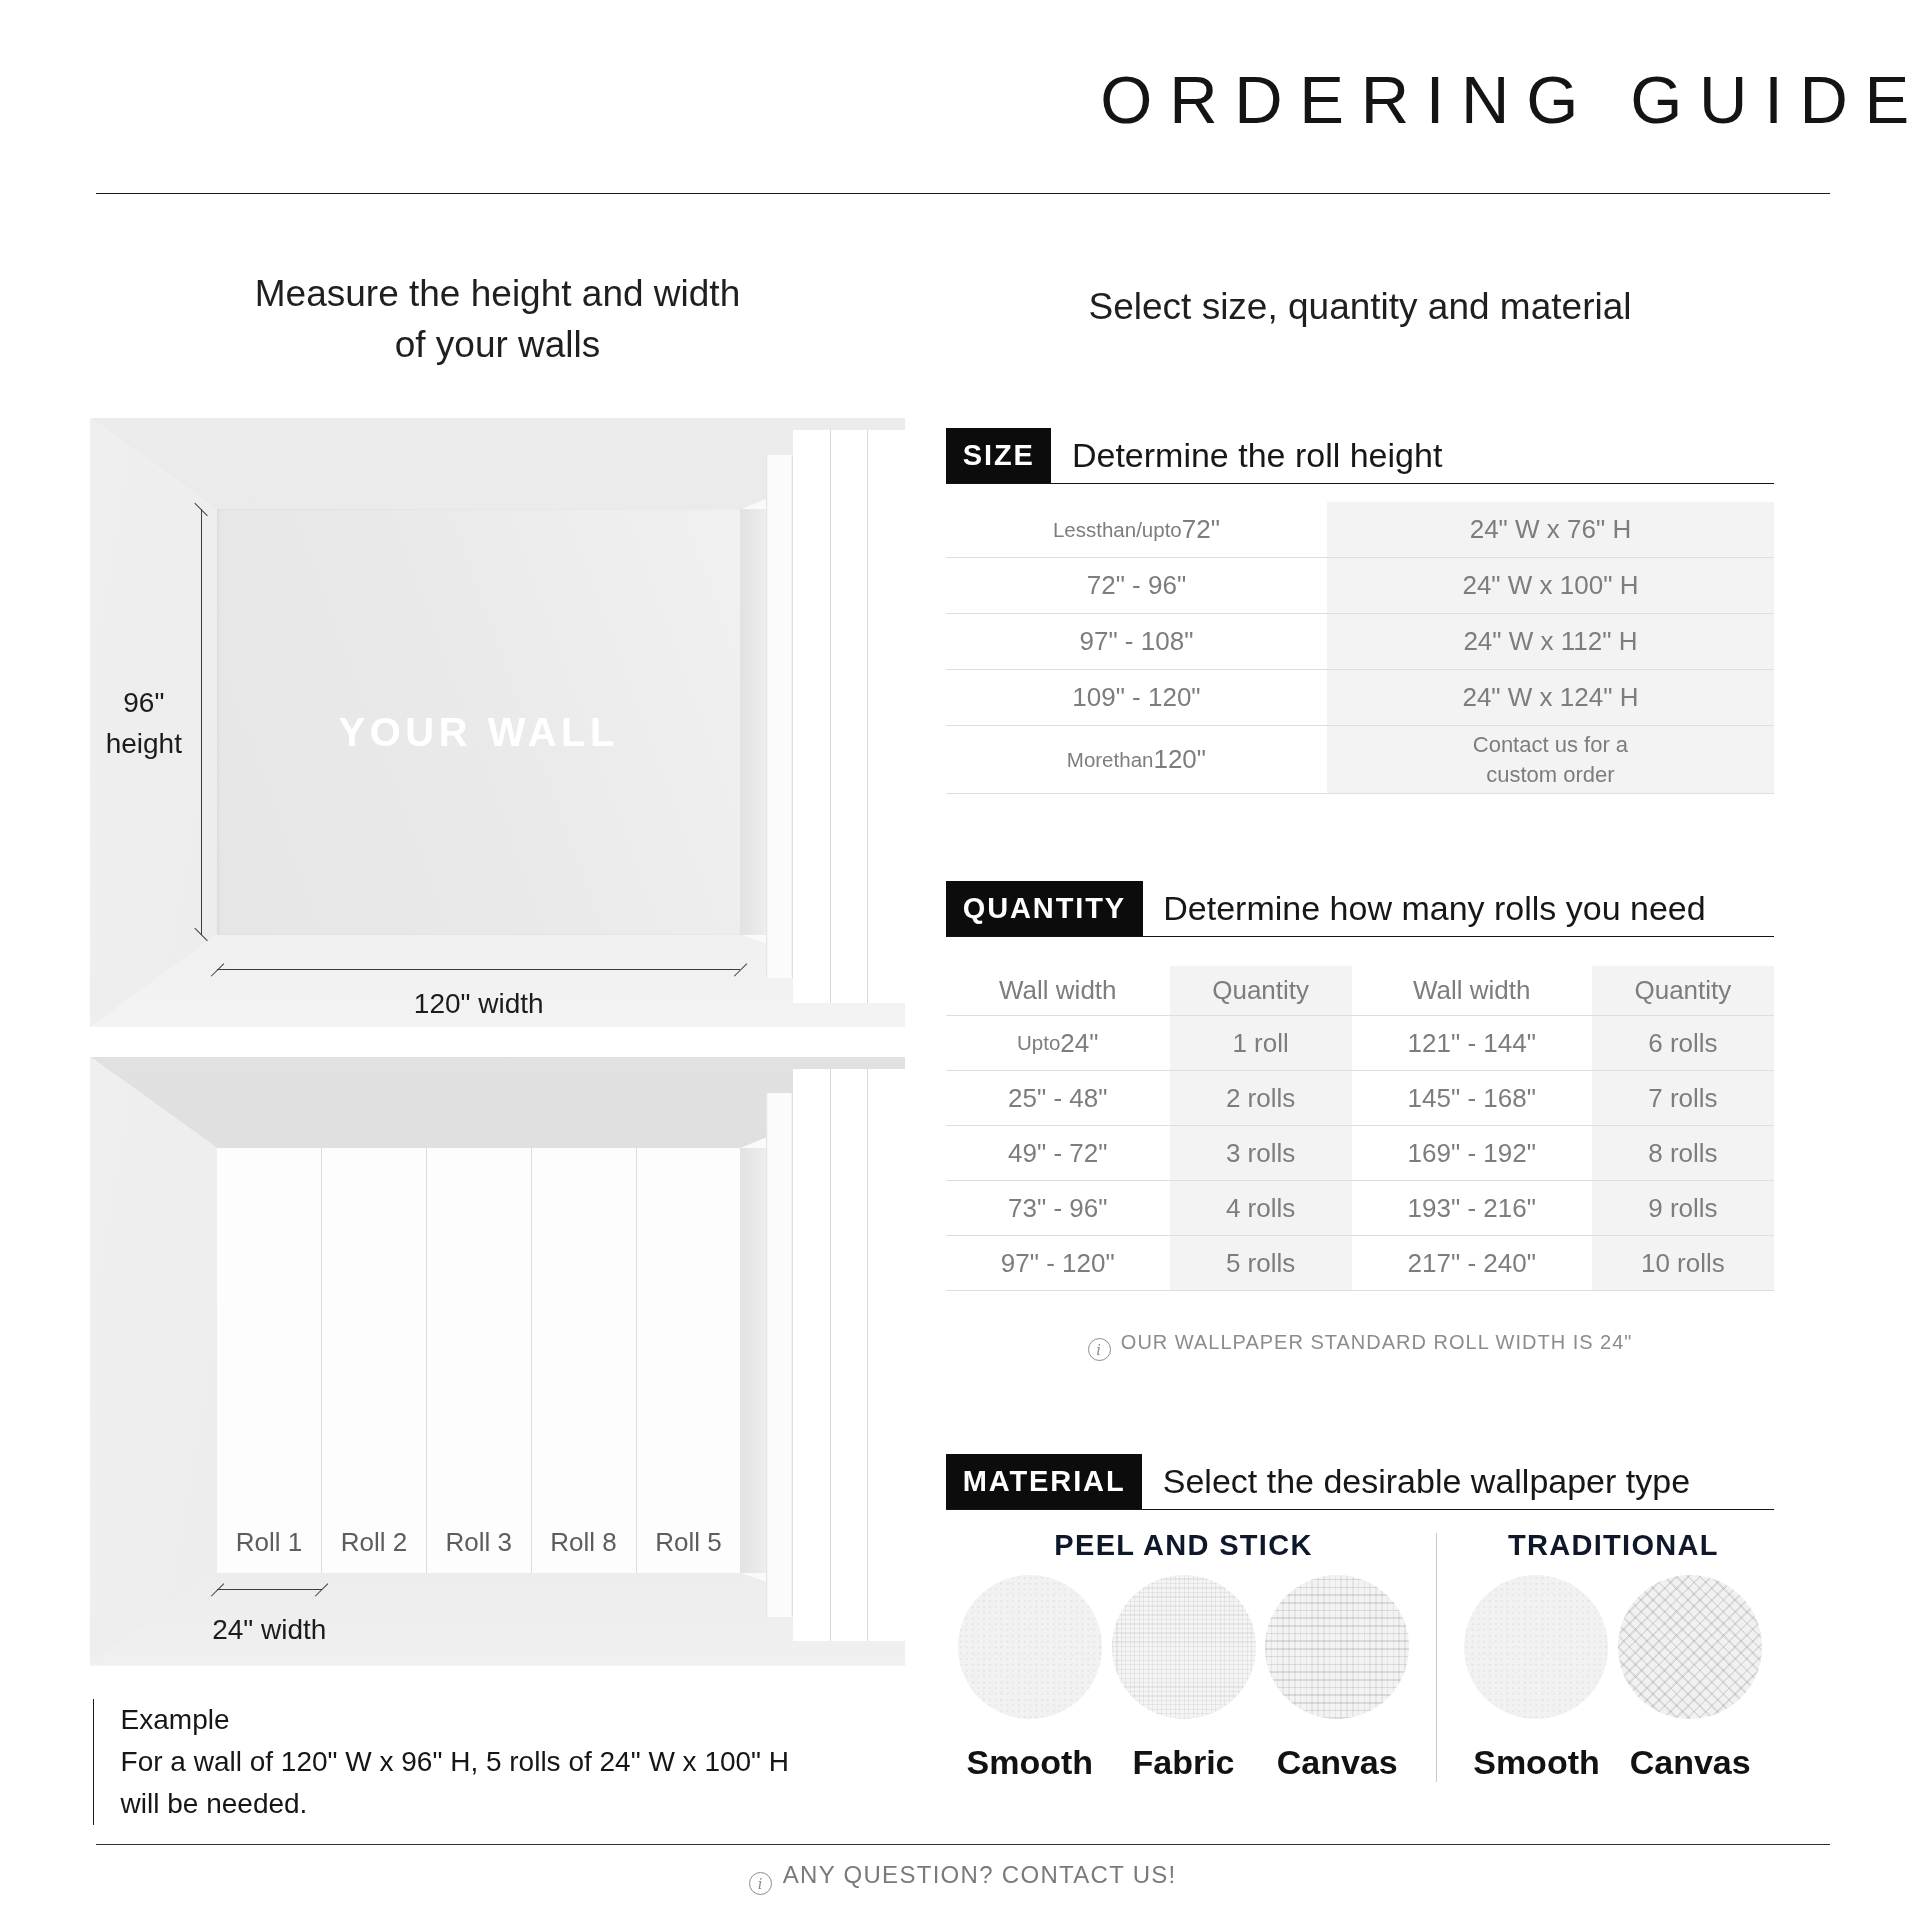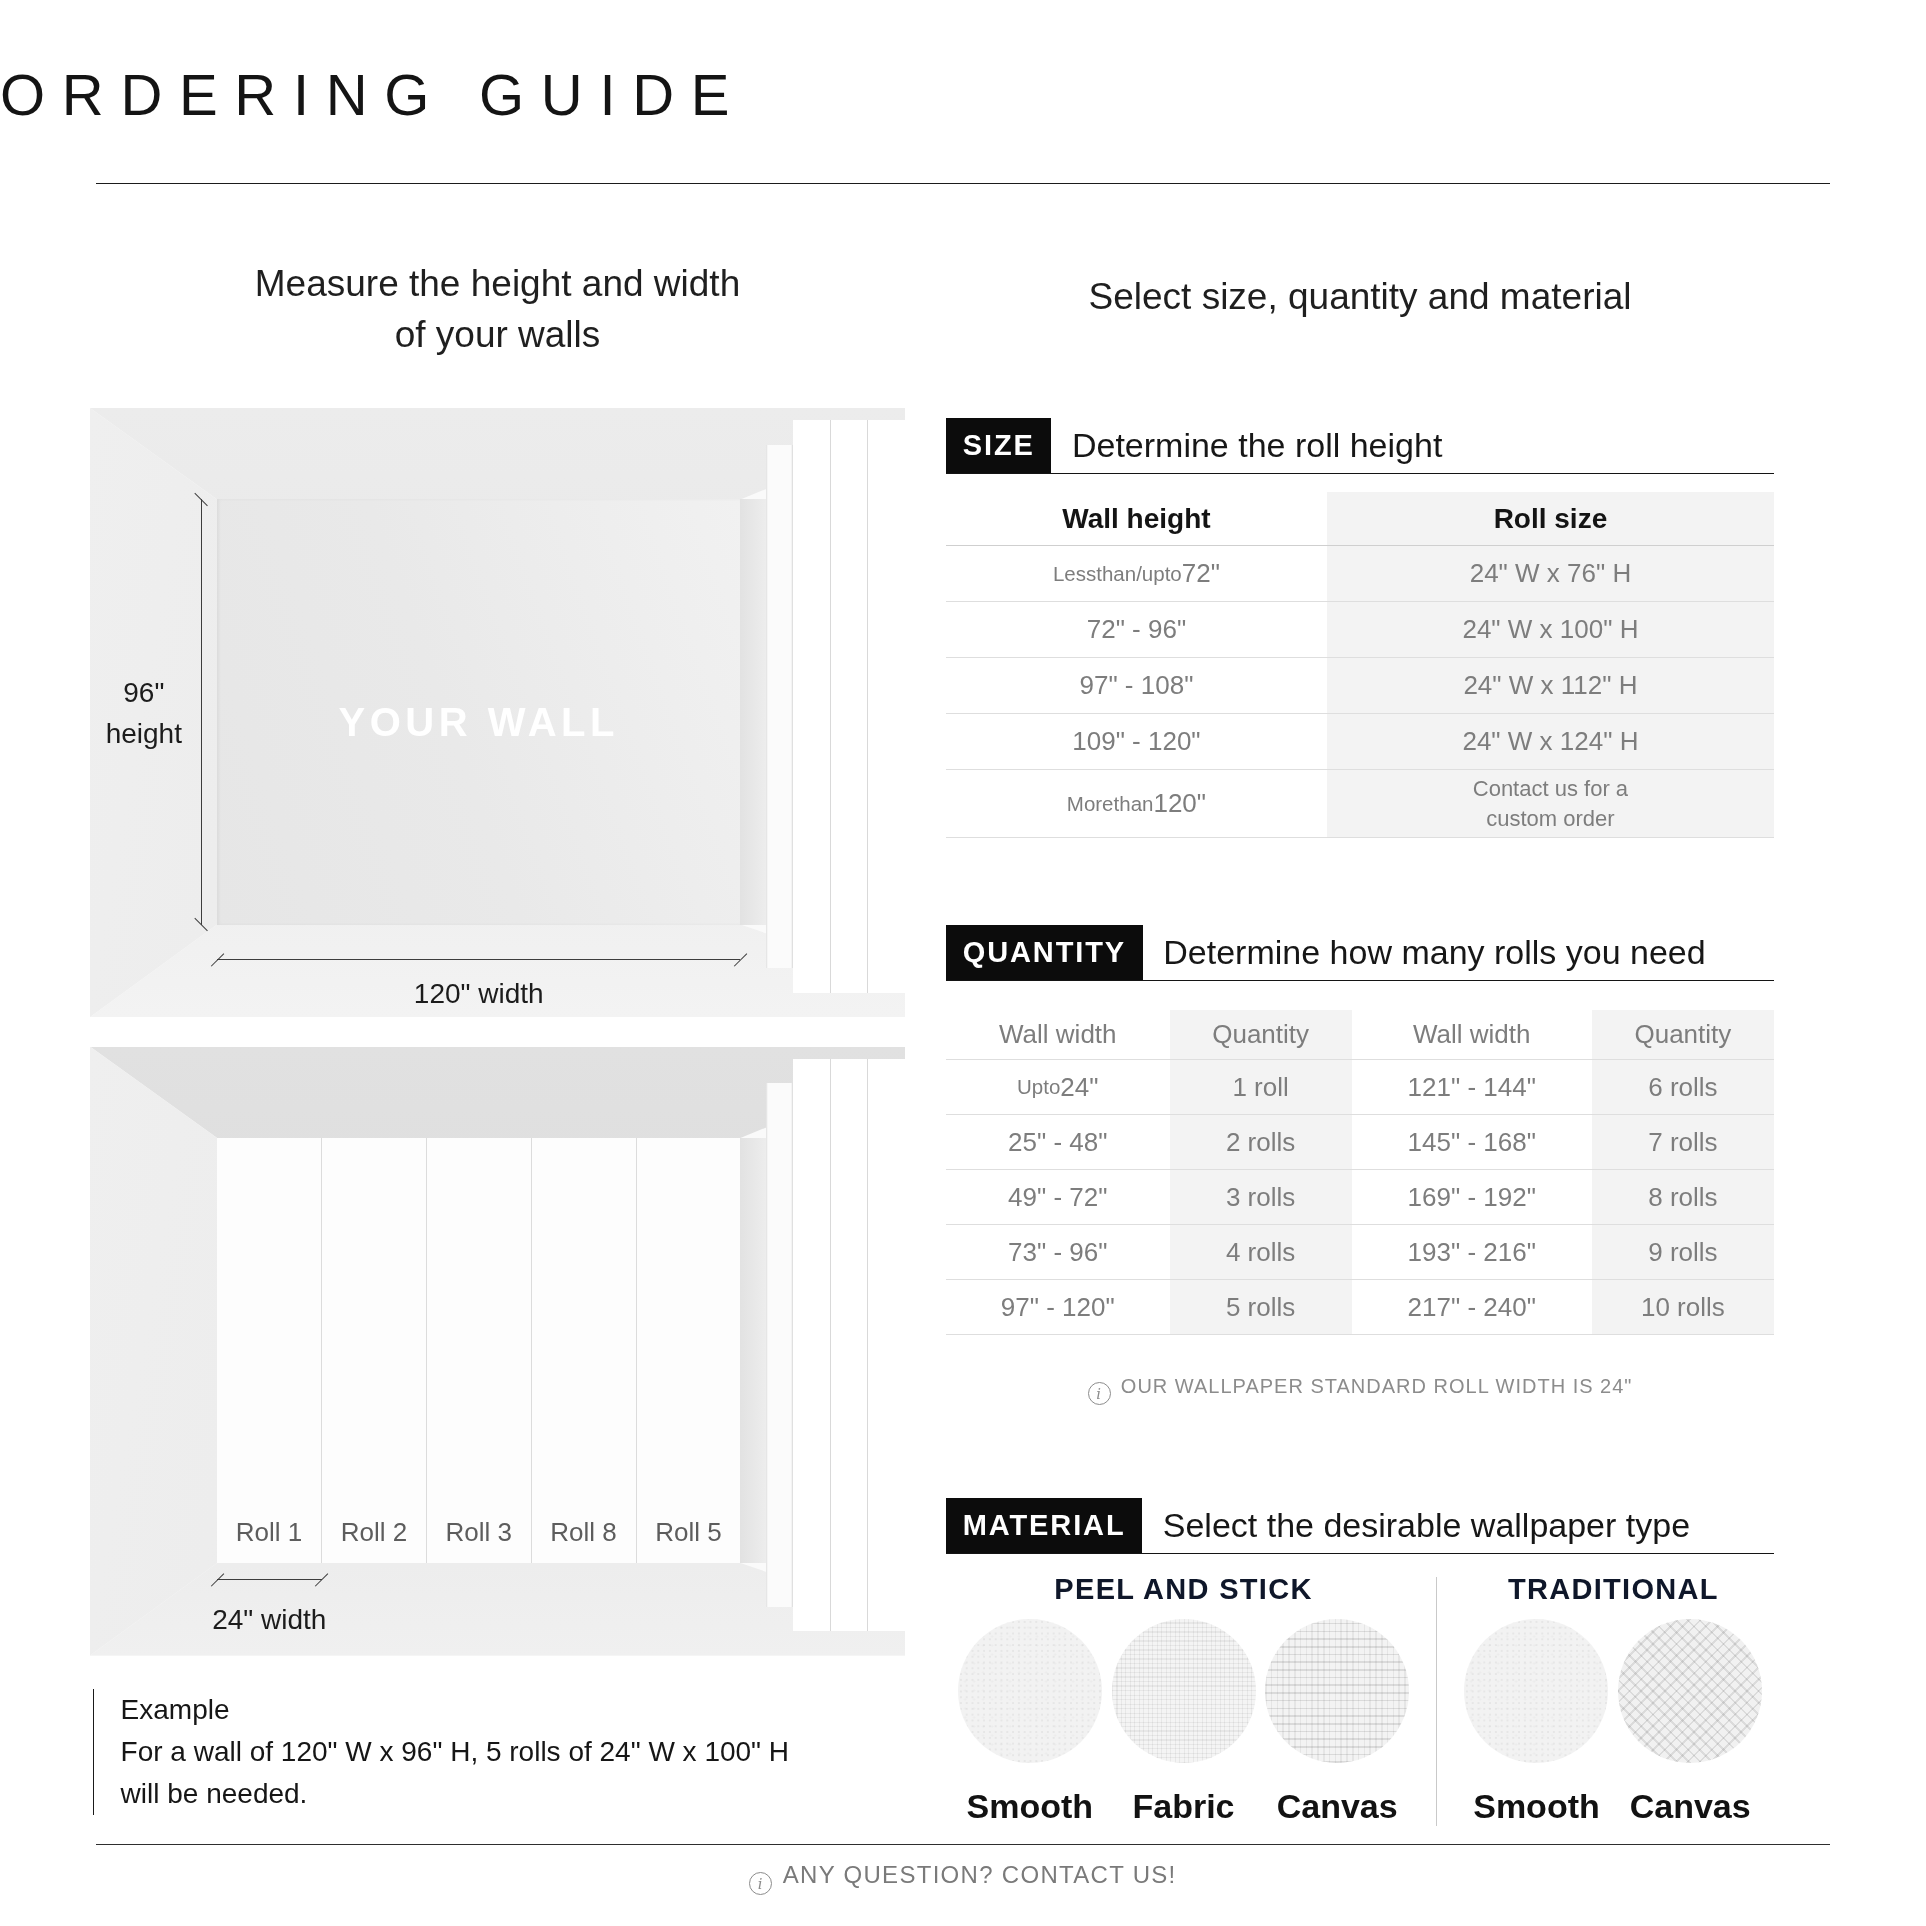--- a/index.html
+++ b/index.html
@@ -4,21 +4,21 @@
 <style>
   * { margin:0; padding:0; box-sizing:border-box; }
   html,body { background:#ffffff; }
   .page {
     position:relative; width:1926px; height:1926px; background:#ffffff;
     font-family:"Liberation Sans", sans-serif; color:#1a1a1a; overflow:hidden;
   }
 
   
   h1.title {
-    padding-top:61px; text-align:left; font-size:58px; font-weight:normal;
+    padding-top:61px; text-align:right; font-size:67px; font-weight:normal;
     letter-spacing:16.7px; color:#141414; white-space:nowrap;
   }
   .title-rule { margin:55px 96px 0 96px; border-top:1.9px solid #1b1b1b; }
 
   
   .columns { display:flex; padding:0 90px; gap:41px; }
   .col-left  { width:815px; }
   .col-right { width:828px; }
 
   h2.col-heading {
@@ -217,24 +217,20 @@
     </div>
 
     <div class="col-right">
       <h2 class="col-heading">Select size, quantity and material</h2>
 
       <div class="sec-head">
         <span class="sec-tag">SIZE</span>
         <span class="sec-title">Determine the roll height</span>
       </div>
       <div class="size-table">
-          <div class="s-row header">
-            <div class="s-cell">Wall height</div>
-            <div class="s-cell alt">Roll size</div>
-          </div>
           <div class="s-row">
             <div class="s-cell">
               <span class="tok-word">Less</span> 
               <span class="tok-word">than</span> 
               <span class="tok-word">/</span> 
               <span class="tok-word">up</span> 
               <span class="tok-word">to</span> 
               <span class="tok-num">72"</span>
             </div>
             <div class="s-cell alt">24" W x 76" H</div>

